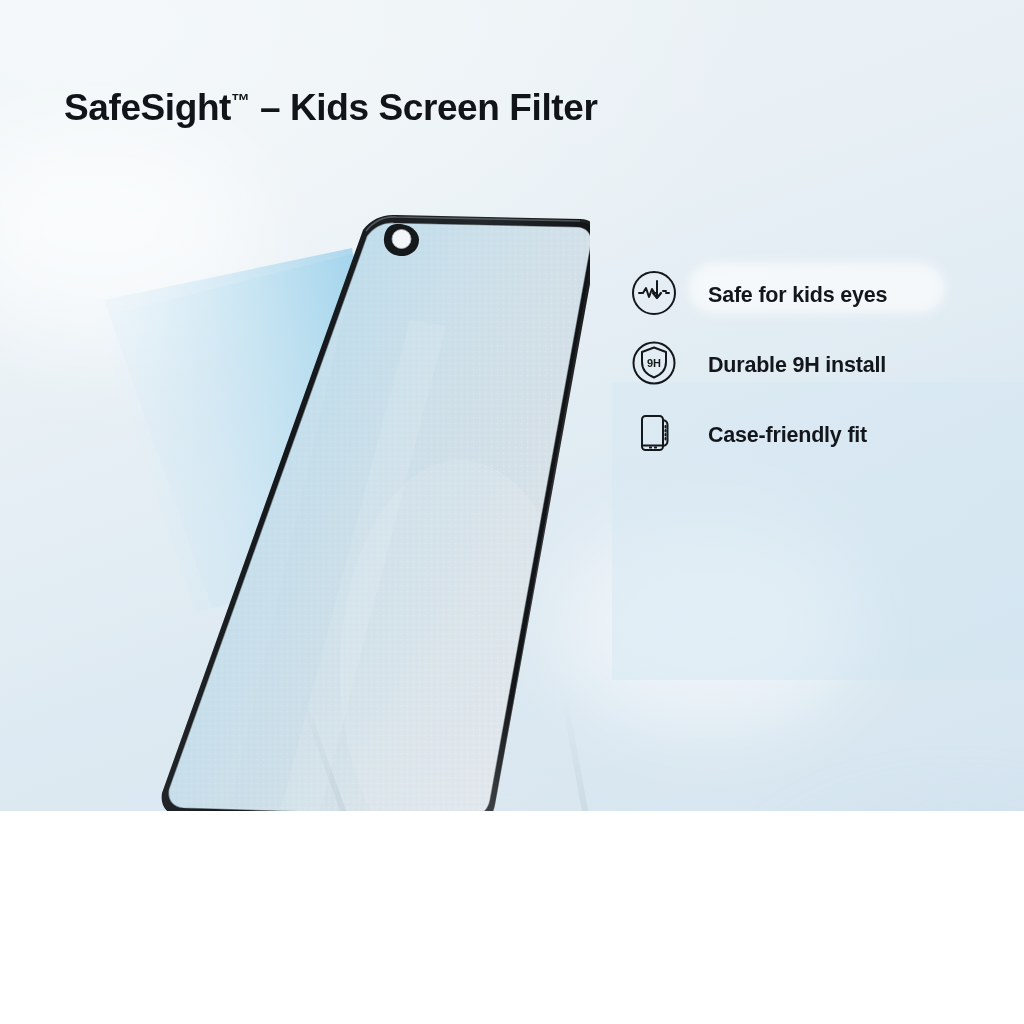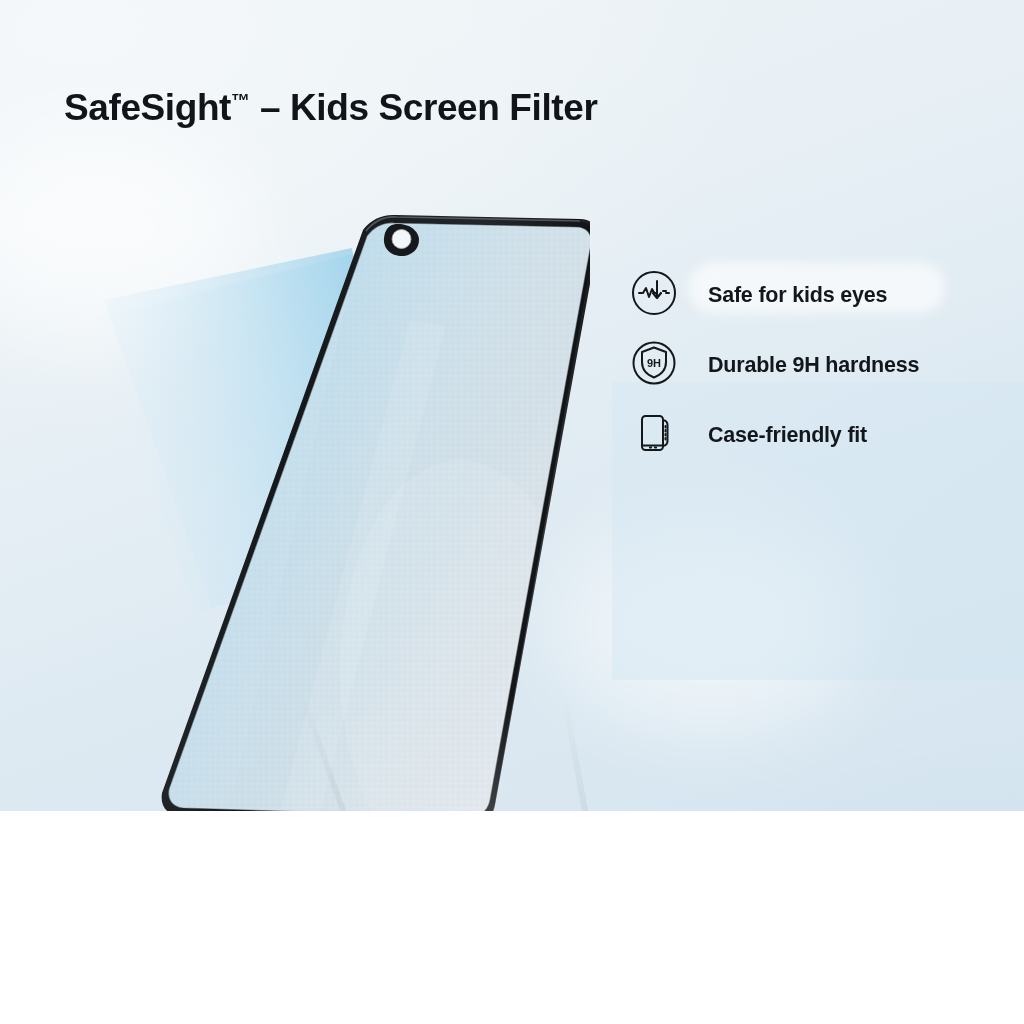--- a/index.html
+++ b/index.html
@@ -343,21 +343,21 @@
 
 
     <div class="feature-row">
       <span class="feature-icon">
         <svg width="48" height="48" viewBox="0 0 48 48" fill="none" stroke="#15181b" stroke-width="2" stroke-linecap="round" stroke-linejoin="round">
           <circle cx="24" cy="24" r="20.5"></circle>
           <path d="M24 8.5 L36 13 v10 c0 8 -5.5 13 -12 15.5 C17.5 36 12 31 12 23 V13 Z"></path>
           <text x="24" y="27.6" text-anchor="middle" font-family="&quot;Liberation Sans&quot;, sans-serif" font-size="11" font-weight="700" fill="#15181b" stroke="none">9H</text>
         </svg>
       </span>
-      <span class="feature-label">Durable 9H hardness</span>
+      <span class="feature-label">Durable 9H install</span>
     </div>
 
 
     <div class="feature-row">
       <span class="feature-icon">
         <svg width="48" height="48" viewBox="0 0 48 48" fill="none" stroke="#15181b" stroke-width="2" stroke-linecap="round" stroke-linejoin="round">
           <rect x="12" y="7" width="21" height="34" rx="3.5"></rect>
           <path d="M33 11 c3.2 0.5 4.5 2 4.5 5 v16 c0 3 -1.3 4.5 -4.5 5"></path>
           <path d="M13 36.5 h19"></path>
           <rect x="19" y="37.6" width="3" height="1.8" rx="0.6" fill="#15181b" stroke="none"></rect>

